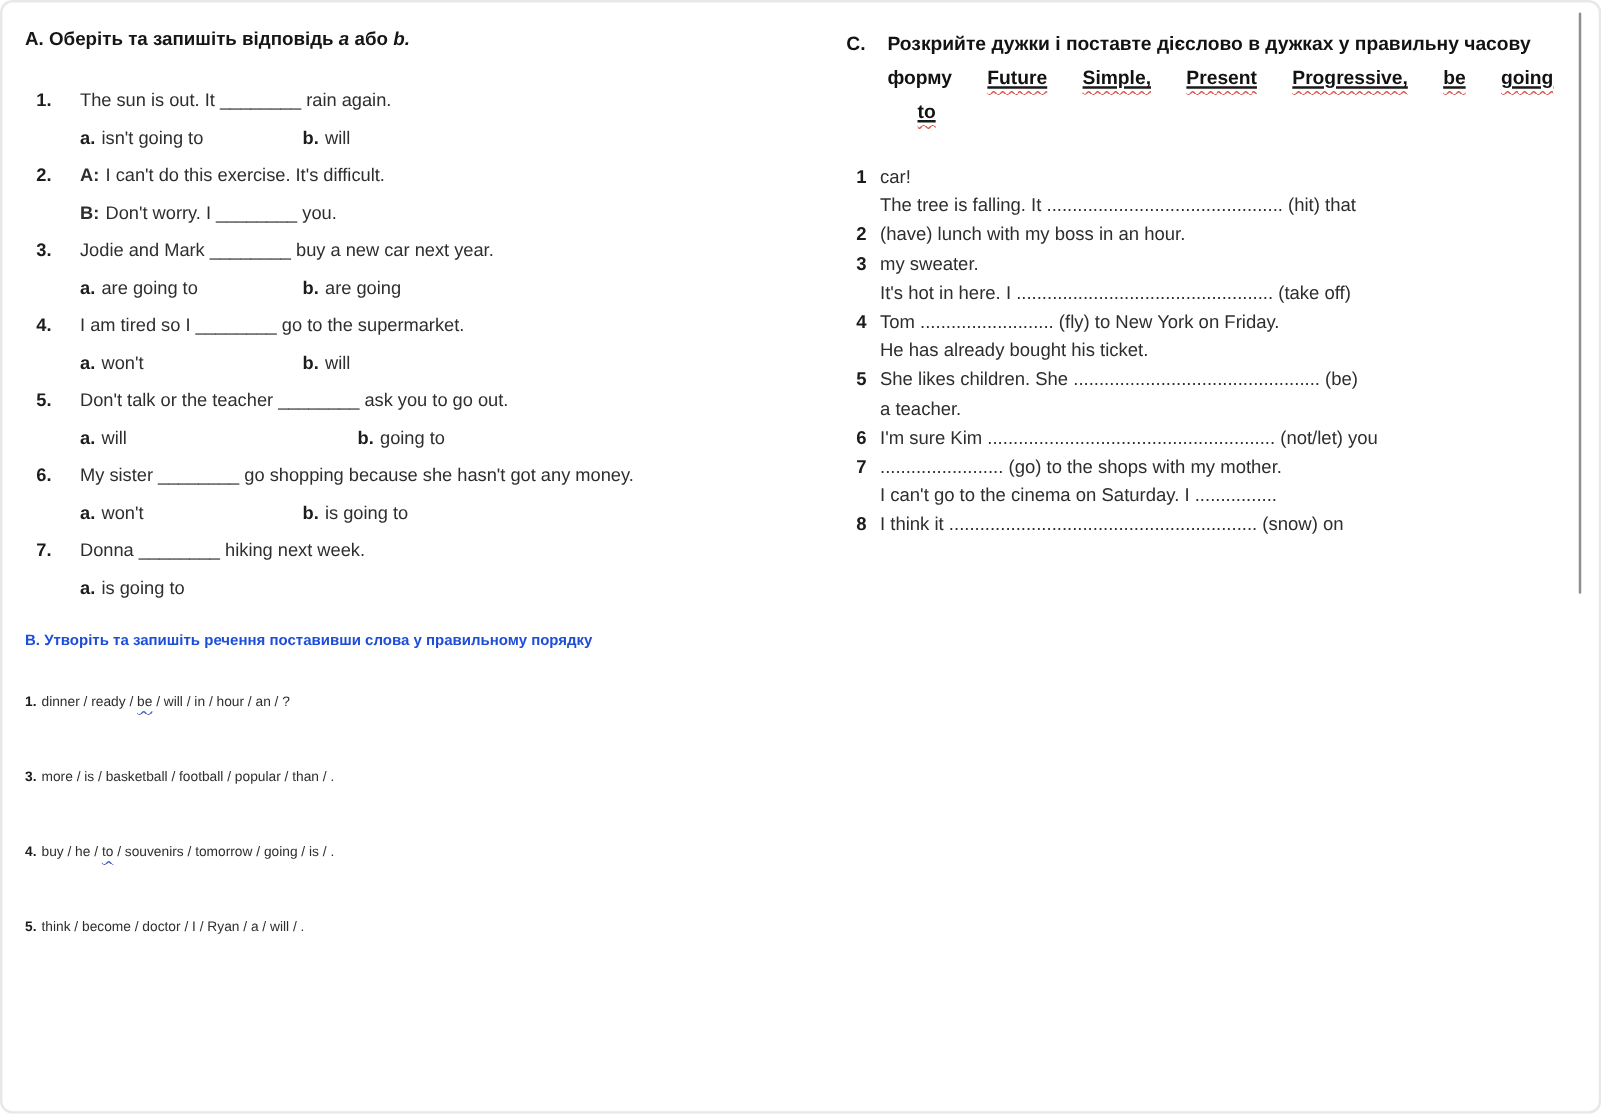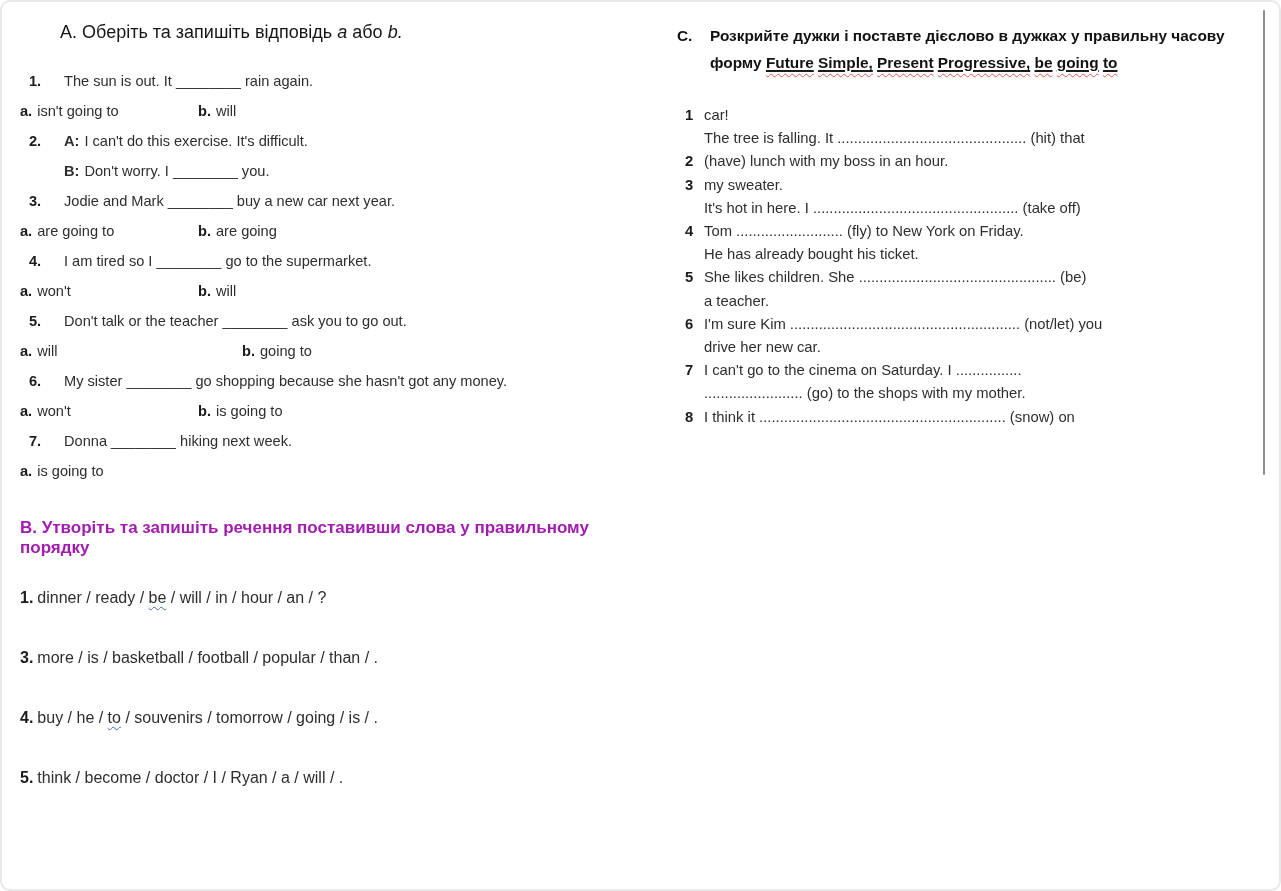--- a/index.html
+++ b/index.html
@@ -9,46 +9,47 @@
     box-sizing:border-box;
     background:#ffffff;
     border:2px solid #e8e8e8;
     border-radius:10px;
     overflow:hidden;
     font-family:"Liberation Sans", sans-serif;
     color:#2e2e2e;
   }
   
   .col-left { position:absolute; left:18px; top:20px; width:634px; }
-  .a-header { font-weight:normal; font-size:18px; line-height:20px; color:#161616; margin-bottom:24px;margin-left:40px; }
+  .a-header { font-weight:bold; font-size:15px; line-height:20px; color:#161616; margin-bottom:24px; }
   .a-header .em { font-style:italic; }
   .a-line { display:grid; grid-template-columns:44px 1fr; line-height:30px; font-size:14.6px; }
   .a-num  { font-weight:bold; padding-left:9px; color:#1c1c1c; }
   .a-pre  { font-weight:bold; margin-right:5px; }
-  .a-opts { display:grid; grid-template-columns:178px auto; line-height:30px; font-size:14.6px; }
+  .a-opts { display:grid; grid-template-columns:178px auto; margin-left:44px; line-height:30px; font-size:14.6px; }
   .a-opts.wide { grid-template-columns:222px auto; }
   .opt-label { font-weight:bold; margin-right:5px; color:#1c1c1c; }
-  .b-header { font-weight:bold; font-size:17px; line-height:20px; color:#a21caf; margin-top:32px; }
-  .b-item { line-height:20px; font-size:16px; margin-top:40px; }
+  .b-header { font-weight:bold; font-size:12px; line-height:20px; color:#1d4ed8; margin-top:16px; }
+  .b-item { line-height:20px; font-size:11px; margin-top:40px; }
   .b-items .b-item:first-child { margin-top:30px; }
   .b-num { font-weight:bold; margin-right:4px; color:#1c1c1c; }
   .wavy-blue { text-decoration:underline wavy #4a63c8; text-decoration-thickness:1px; text-underline-offset:3px; }
   
   .col-right { position:absolute; left:675px; top:20px; width:584px; }
   .c-header { display:grid; grid-template-columns:33px 1fr; font-weight:bold; font-size:15.4px; line-height:27px; color:#121212; }
   .c-letter { padding-left:0; }
   .uword {
     text-decoration:underline solid #1a1a1a;
     text-decoration-thickness:1.5px;
     text-underline-offset:2px;
   }
   .uword .rw {
     text-decoration:underline wavy #e0574f;
     text-decoration-thickness:1px;
     text-underline-offset:5px;
+    margin-left:24px;
   }
   .c-items { margin-top:28px; font-size:14.8px; line-height:23.2px; }
   .c-item { display:grid; grid-template-columns:27px 1fr; }
   .c-num { font-weight:bold; padding-left:8px; color:#1c1c1c; }
   .divider { position:absolute; left:1261px; top:8px; width:2px; height:465px; background:#8f8f8f; border-radius:1px; }
 </style>
 </head>
 <body>
 
 <div class="sheet">
@@ -226,28 +227,27 @@
         <span class="c-num">5</span>
         <span>
           <div>She likes children. She ................................................ (be)</div>
           <div>a teacher.</div>
         </span>
       </div>
       <div class="c-item">
         <span class="c-num">6</span>
         <span>
           <div>I'm sure Kim ........................................................ (not/let) you</div>
-          <div>drive her new car.</div>
         </span>
       </div>
       <div class="c-item">
         <span class="c-num">7</span>
         <span>
+          <div>........................ (go) to the shops with my mother.</div>
           <div>I can't go to the cinema on Saturday. I  ................</div>
-          <div>........................ (go) to the shops with my mother.</div>
         </span>
       </div>
       <div class="c-item">
         <span class="c-num">8</span>
         <span>
           <div>I think it ............................................................  (snow) on</div>
         </span>
       </div>
     </div>
   </div>

